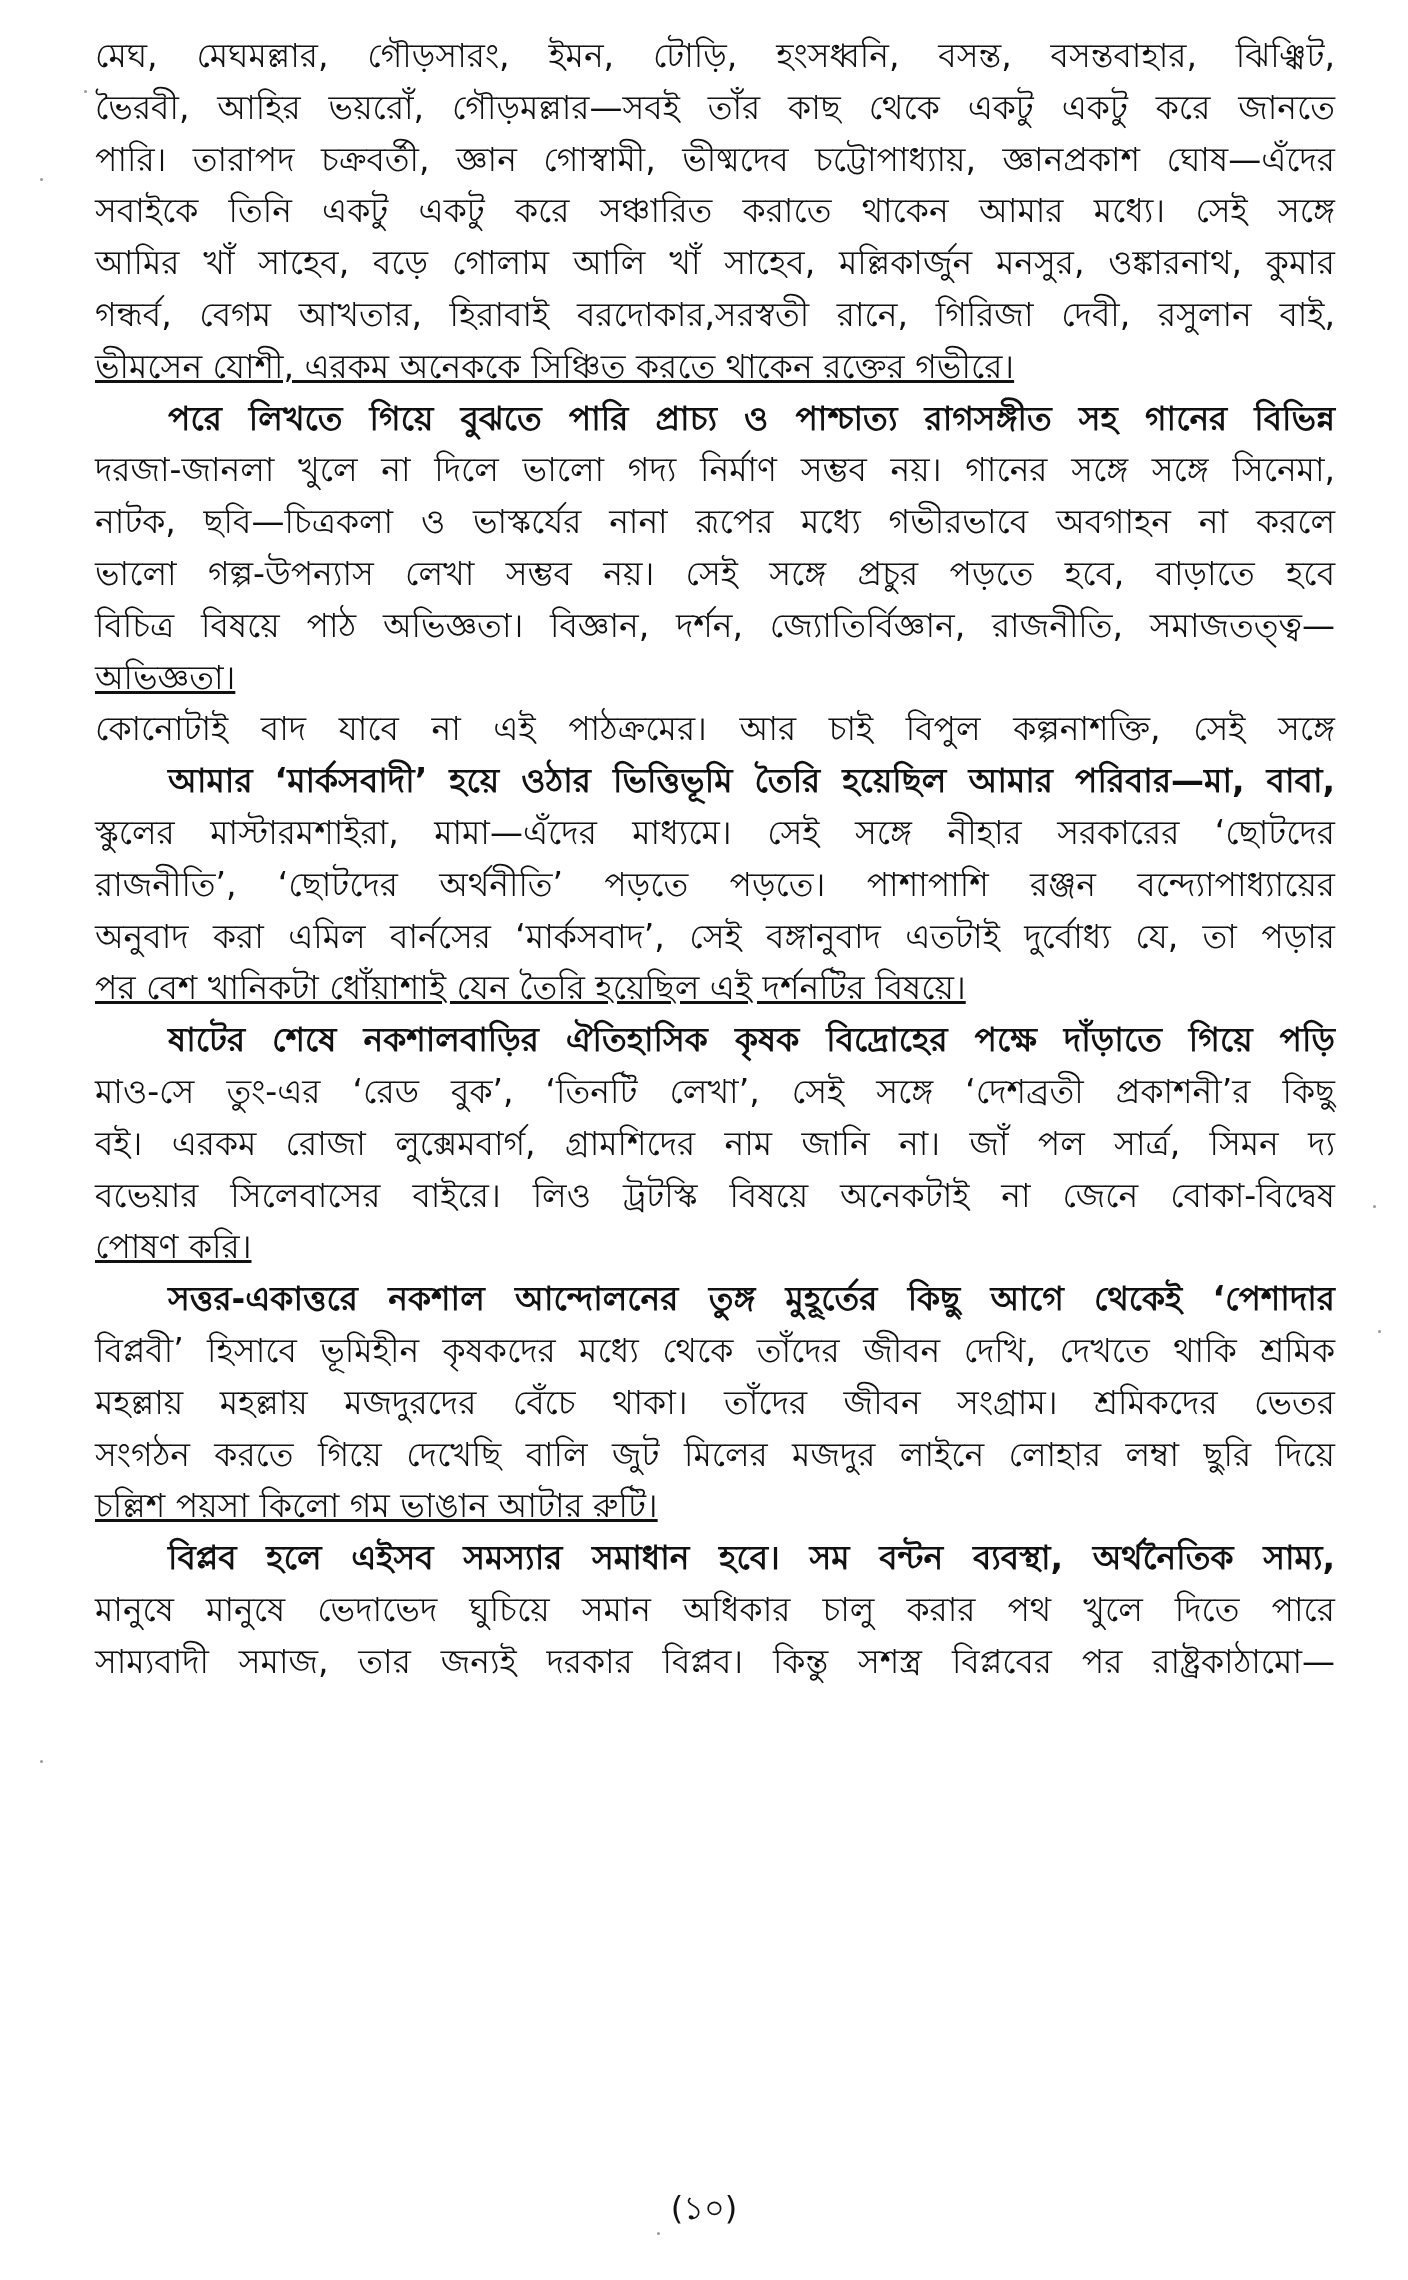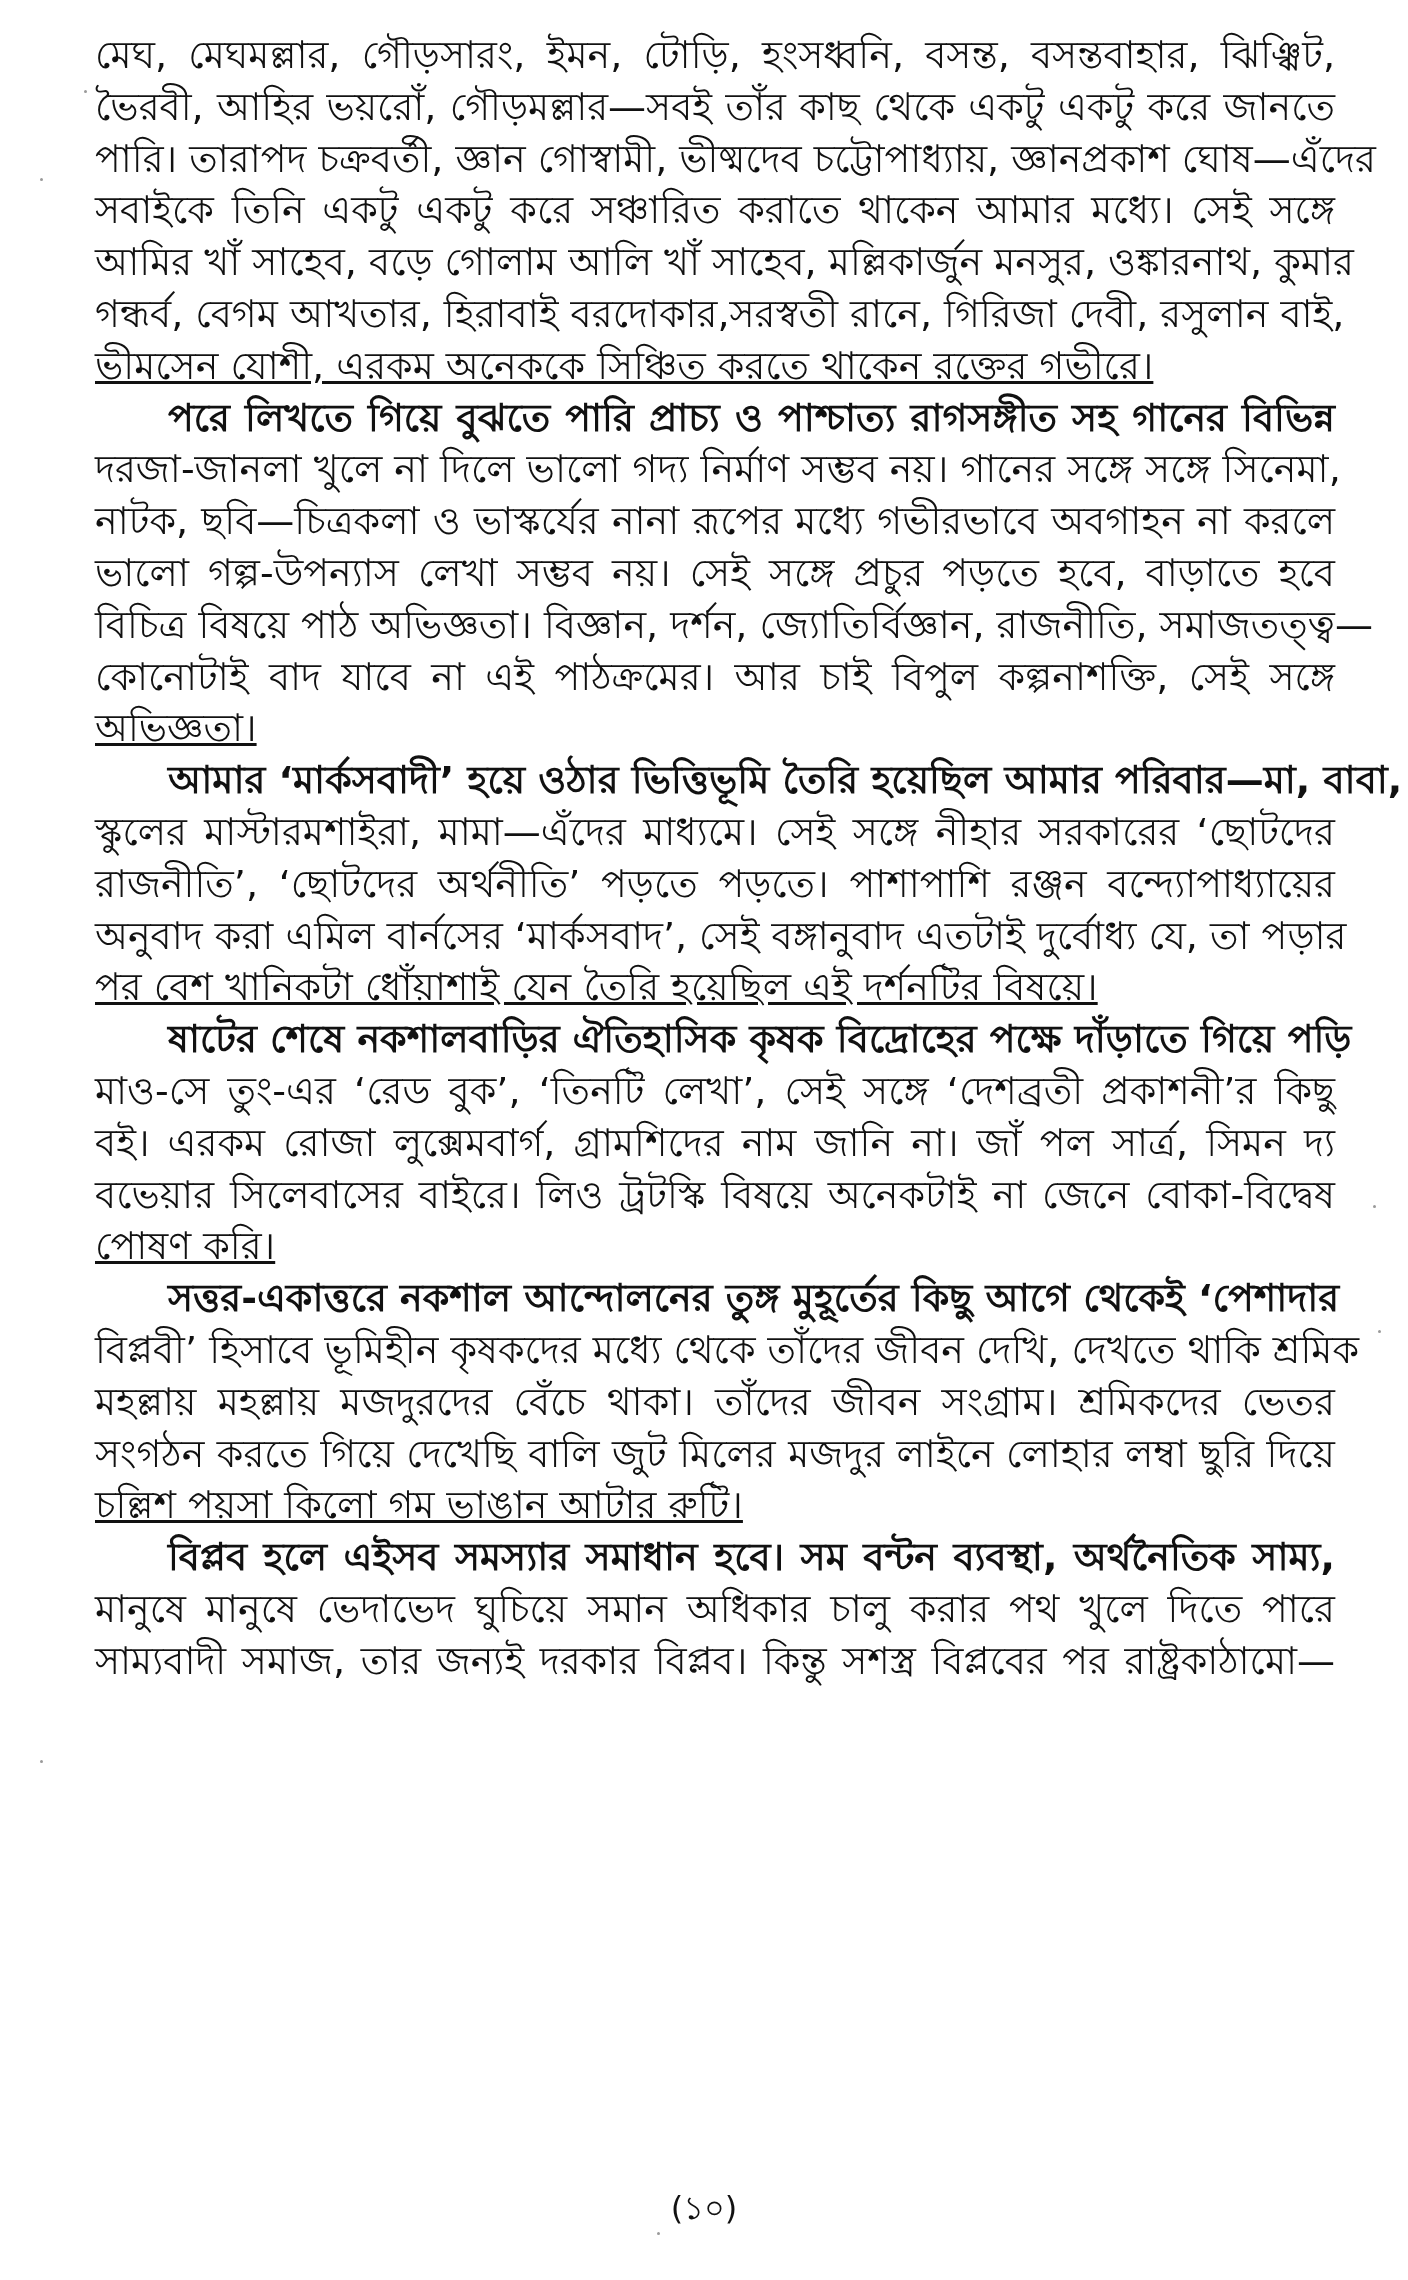--- a/index.html
+++ b/index.html
@@ -22,21 +22,21 @@
       width: 1240px;
     }
     .para {
       margin: 0;
       padding: 0;
     }
     .line {
       display: block;
       height: 51.8px;
       line-height: 51.8px;
-      font-size: 38px;
+      font-size: 33px;
       white-space: nowrap;
       text-align: justify;
       text-align-last: justify;
       letter-spacing: 0px;
     }
     .line.last {
       text-align-last: left;
       text-decoration: underline;
     }
     .line.indent {
@@ -75,22 +75,22 @@
     <span class="line">গন্ধর্ব, বেগম আখতার, হিরাবাই বরদোকার,সরস্বতী রানে, গিরিজা দেবী, রসুলান বাই,</span>
     <span class="line last">ভীমসেন যোশী, এরকম অনেককে সিঞ্চিত করতে থাকেন রক্তের গভীরে।</span>
   </div>
 
   <div class="para">
     <span class="line indent">পরে লিখতে গিয়ে বুঝতে পারি প্রাচ্য ও পাশ্চাত্য রাগসঙ্গীত সহ গানের বিভিন্ন</span>
     <span class="line">দরজা-জানলা খুলে না দিলে ভালো গদ্য নির্মাণ সম্ভব নয়। গানের সঙ্গে সঙ্গে সিনেমা,</span>
     <span class="line">নাটক, ছবি—চিত্রকলা ও ভাস্কর্যের নানা রূপের মধ্যে গভীরভাবে অবগাহন না করলে</span>
     <span class="line">ভালো গল্প-উপন্যাস লেখা সম্ভব নয়। সেই সঙ্গে প্রচুর পড়তে হবে, বাড়াতে হবে</span>
     <span class="line">বিচিত্র বিষয়ে পাঠ অভিজ্ঞতা। বিজ্ঞান, দর্শন, জ্যোতির্বিজ্ঞান, রাজনীতি, সমাজতত্ত্ব—</span>
+    <span class="line last">অভিজ্ঞতা।</span>
     <span class="line">কোনোটাই বাদ যাবে না এই পাঠক্রমের। আর চাই বিপুল কল্পনাশক্তি, সেই সঙ্গে</span>
-    <span class="line last">অভিজ্ঞতা।</span>
   </div>
 
 
   <div class="para">
     <span class="line indent">আমার ‘মার্কসবাদী’ হয়ে ওঠার ভিত্তিভূমি তৈরি হয়েছিল আমার পরিবার—মা, বাবা,</span>
     <span class="line">স্কুলের মাস্টারমশাইরা, মামা—এঁদের মাধ্যমে। সেই সঙ্গে নীহার সরকারের ‘ছোটদের</span>
     <span class="line">রাজনীতি’, ‘ছোটদের অর্থনীতি’ পড়তে পড়তে। পাশাপাশি রঞ্জন বন্দ্যোপাধ্যায়ের</span>
     <span class="line">অনুবাদ করা এমিল বার্নসের ‘মার্কসবাদ’, সেই বঙ্গানুবাদ এতটাই দুর্বোধ্য যে, তা পড়ার</span>
     <span class="line last">পর বেশ খানিকটা ধোঁয়াশাই যেন তৈরি হয়েছিল এই দর্শনটির বিষয়ে।</span>
   </div>

